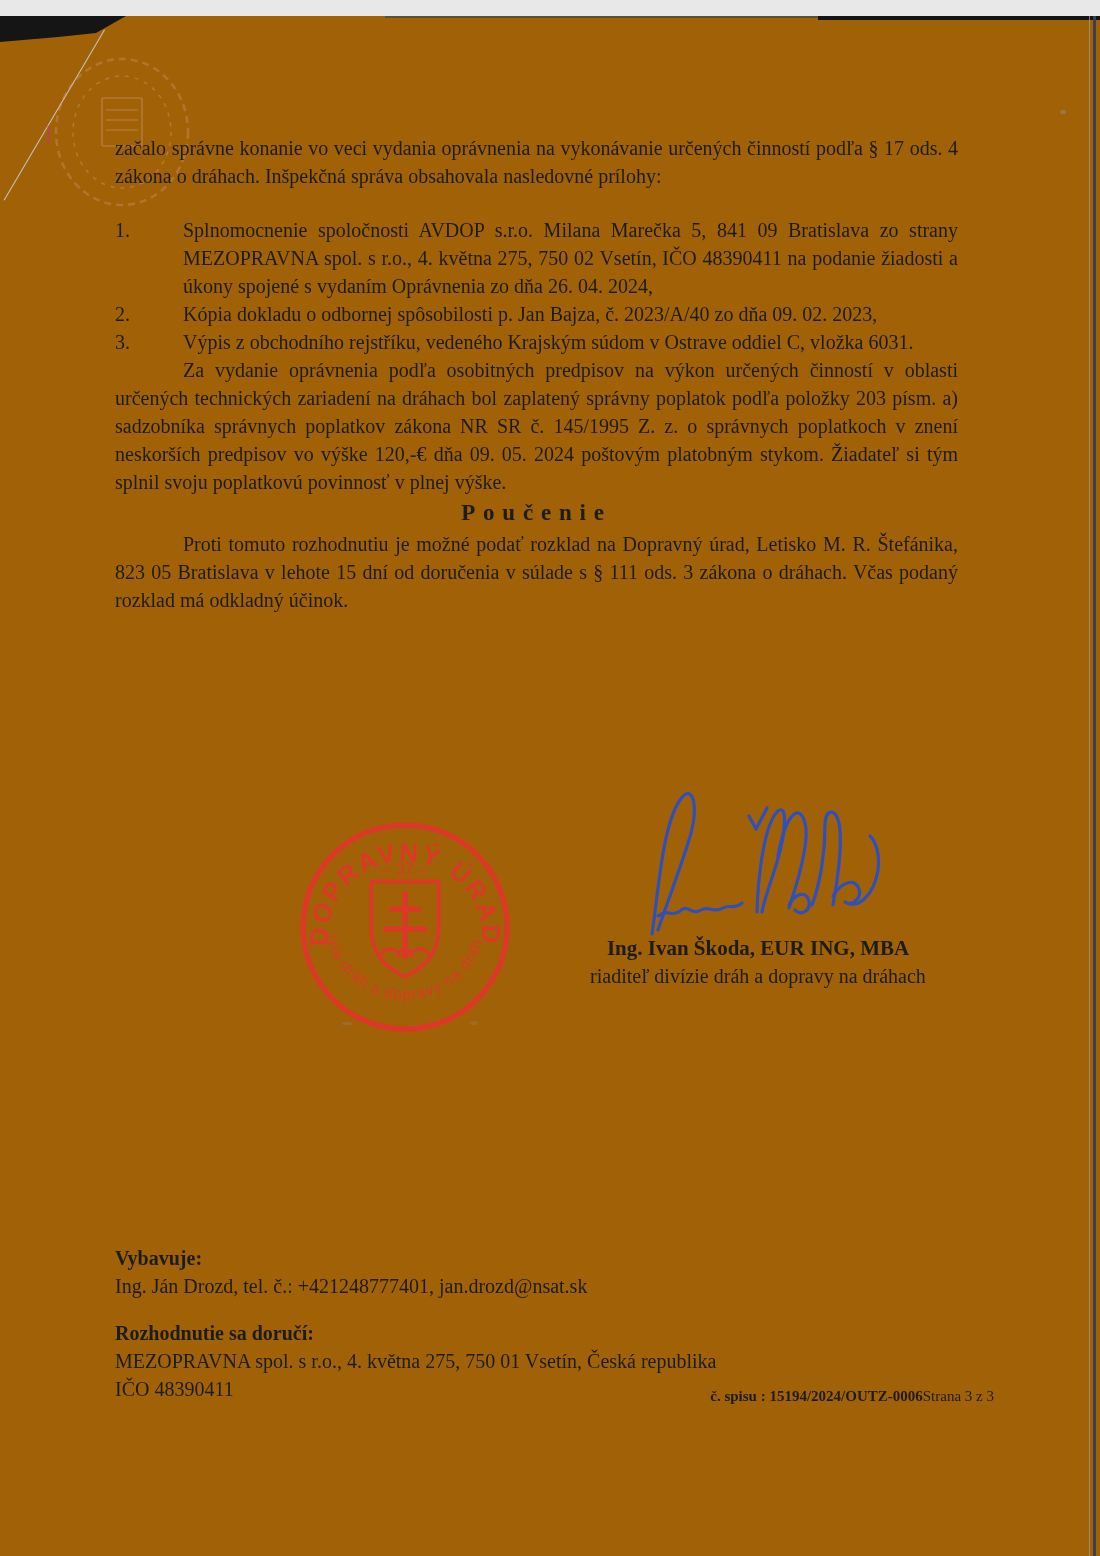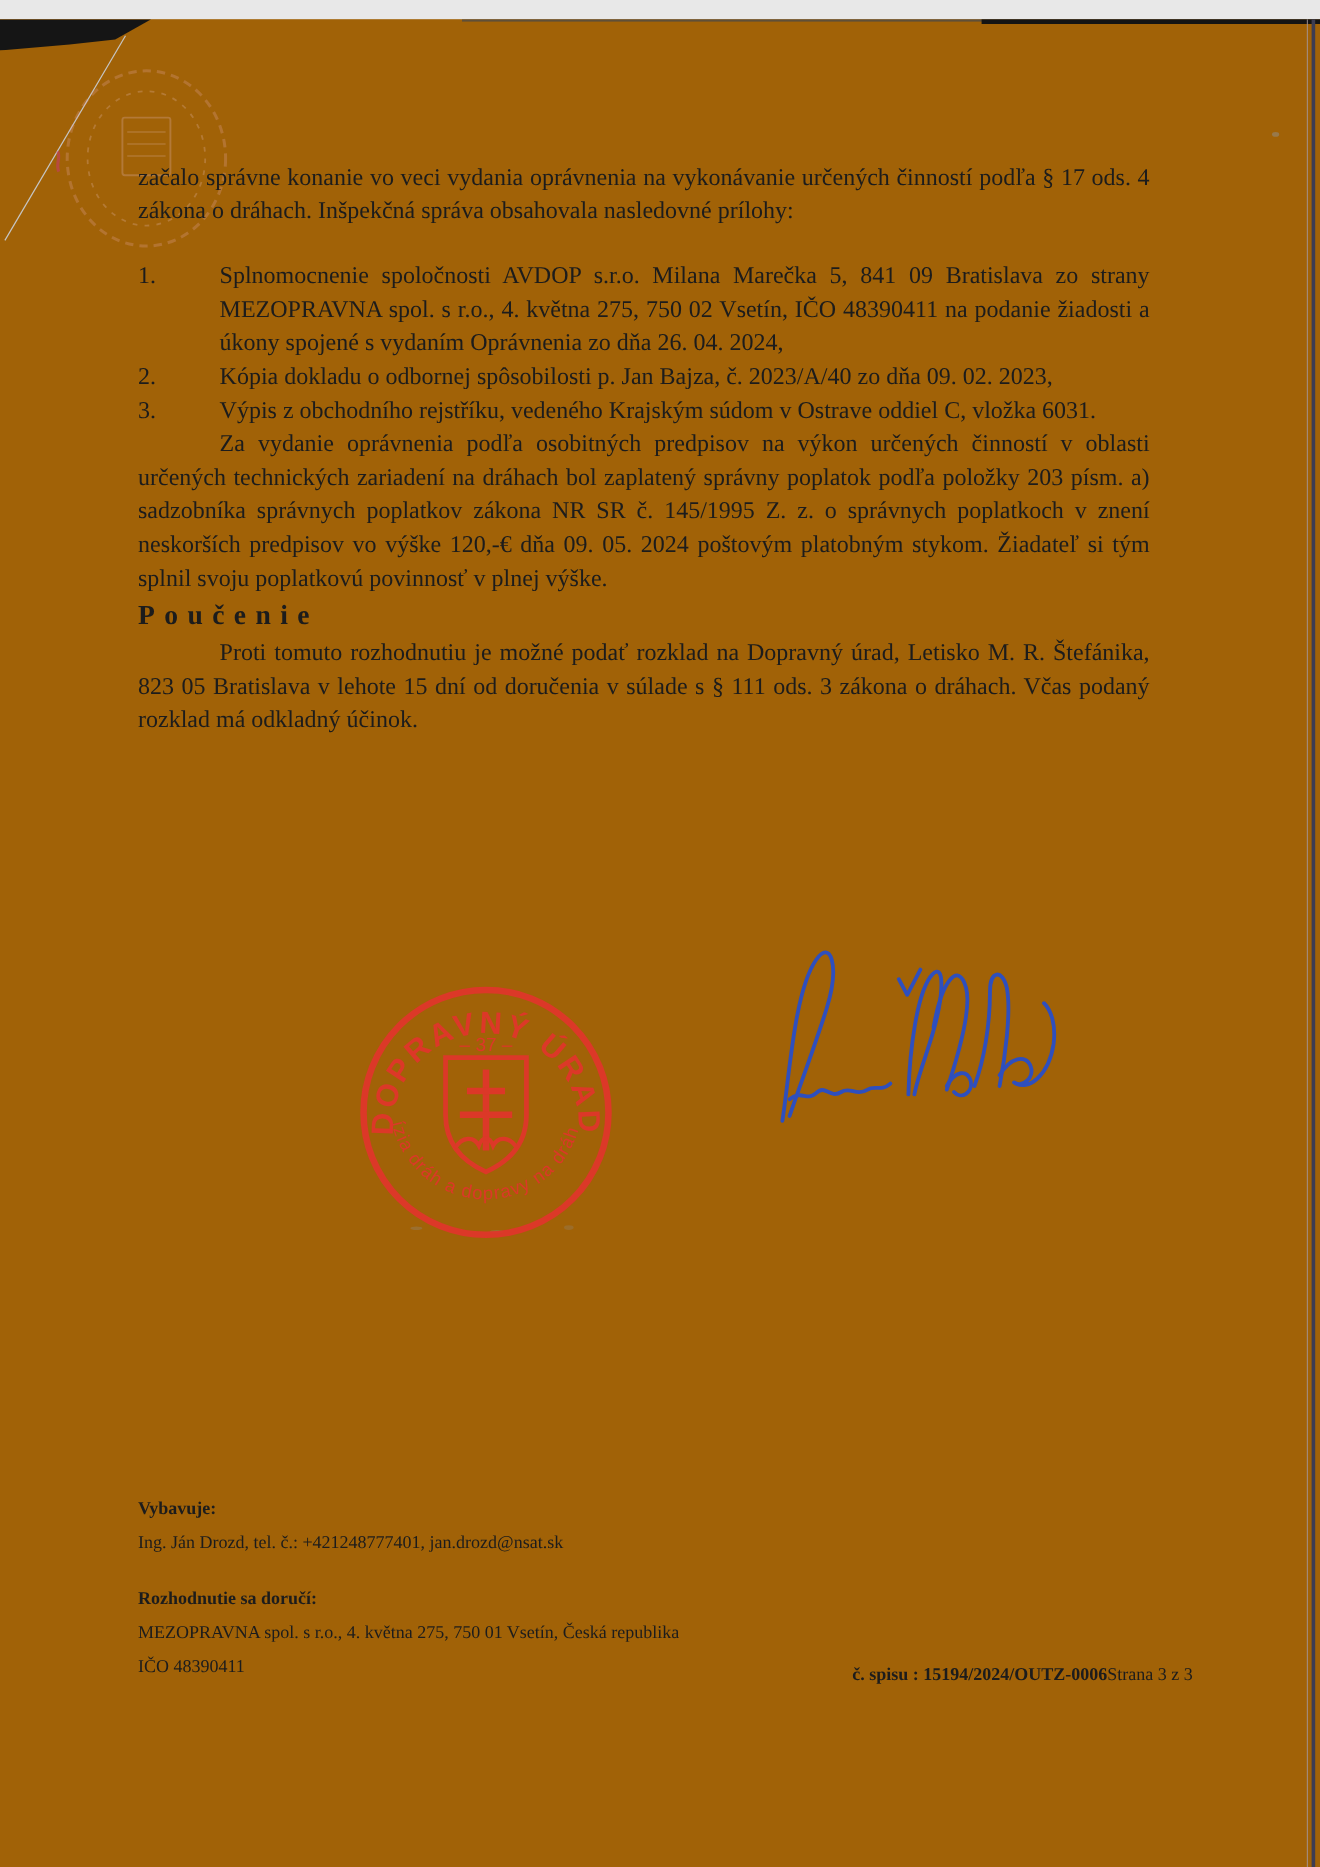--- a/index.html
+++ b/index.html
@@ -30,33 +30,33 @@
   }
   .doc-body p{margin:0;}
   .para-indent{text-indent:68px;}
   .att-list{margin-top:26px;}
   .att-row{display:flex;}
   .att-num{width:68px;flex:0 0 68px;}
   .att-text{flex:1;text-align:justify;}
   .p-fee{margin-top:12px;}
   .p-review{margin-top:10px;}
   .poucenie-h{
-    margin-top:22px;text-align:left;font-weight:bold;font-size:23px;
+    margin-top:22px;text-align:center;font-weight:bold;font-size:23px;
     letter-spacing:.34em;line-height:34px;text-indent:0;
   }
   .p-proti{margin-top:24px;}
   
   .stamp{position:absolute;left:296px;top:798px;width:218px;height:222px;opacity:.92;}
   .ghost-stamp{position:absolute;left:38px;top:36px;width:170px;height:160px;opacity:.5;}
   .signature{position:absolute;left:628px;top:768px;width:262px;height:156px;}
   .signatory{position:absolute;left:556px;top:919px;width:404px;text-align:center;line-height:26px;}
   .signatory .name{font-weight:bold;font-size:21px;}
   .signatory .title{font-size:20px;margin-top:2px;}
   
-  .block{position:absolute;left:115px;font-size:15px;line-height:28px;}
+  .block{position:absolute;left:115px;font-size:20px;line-height:28px;}
   .block .lbl{font-weight:bold;}
   .contact{top:1228px;}
   .delivery{top:1303px;}
   .filing{top:1404px;}
   .footer{
     position:absolute;left:112px;top:1372px;width:882px;
     display:flex;justify-content:flex-end;align-items:baseline;
   }
   .footer .f-left{font-size:15px;font-weight:bold;}
   .footer .f-right{font-size:15px;}
@@ -139,20 +139,24 @@
       <path d="M 30,132 C 40,124 44,134 52,127 C 60,119 63,132 73,126 C 81,121 85,130 95,124 C 101,120 106,126 114,119"></path>
       <path d="M 121,32 L 128,45 L 139,24"></path>
       <path d="M 129,128 C 130,92 136,42 149,28 C 160,17 158,48 149,78 C 143,98 136,116 134,128"></path>
       <path d="M 150,72 C 157,32 171,17 177,39 C 182,57 169,100 161,124"></path>
       <path d="M 161,121 C 168,108 178,107 181,117 C 183,126 173,133 167,126"></path>
       <path d="M 184,121 C 192,100 197,70 197,42 C 197,25 207,23 211,39 C 215,60 209,100 205,121"></path>
       <path d="M 205,112 C 214,97 227,94 231,105 C 234,113 225,123 217,118 C 229,126 246,112 250,86 C 252,70 248,58 242,52"></path>
     </g>
   </svg>
 
+  <div class="signatory">
+    <div class="name">Ing. Ivan Škoda, EUR ING, MBA</div>
+    <div class="title">riaditeľ divízie dráh a dopravy na dráhach</div>
+  </div>
 
   <div class="block contact">
     <div class="lbl">Vybavuje:</div>
     <div>Ing. Ján Drozd, tel. č.: +421248777401, jan.drozd@nsat.sk</div>
   </div>
 
   <div class="block delivery">
     <div class="lbl">Rozhodnutie sa doručí:</div>
     <div>MEZOPRAVNA spol. s r.o., 4. května 275, 750 01 Vsetín, Česká republika</div>
     <div>IČO 48390411</div>

